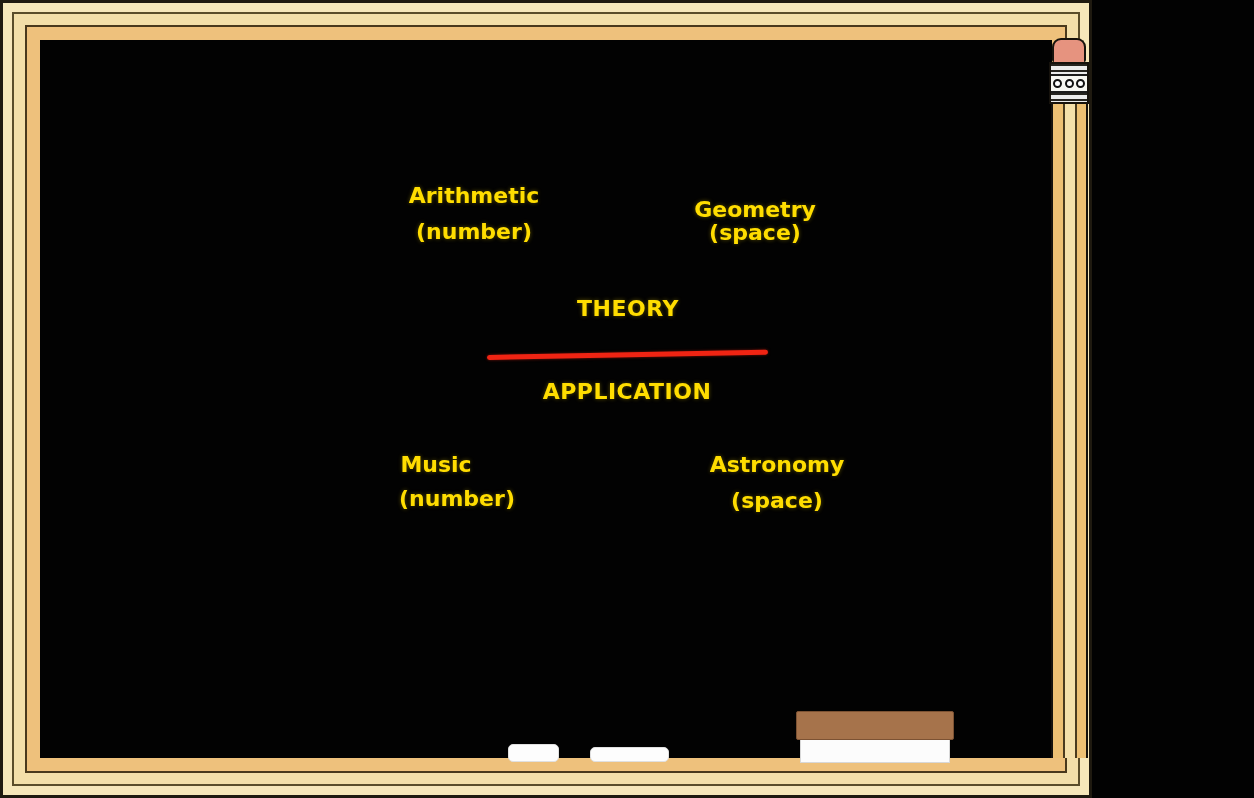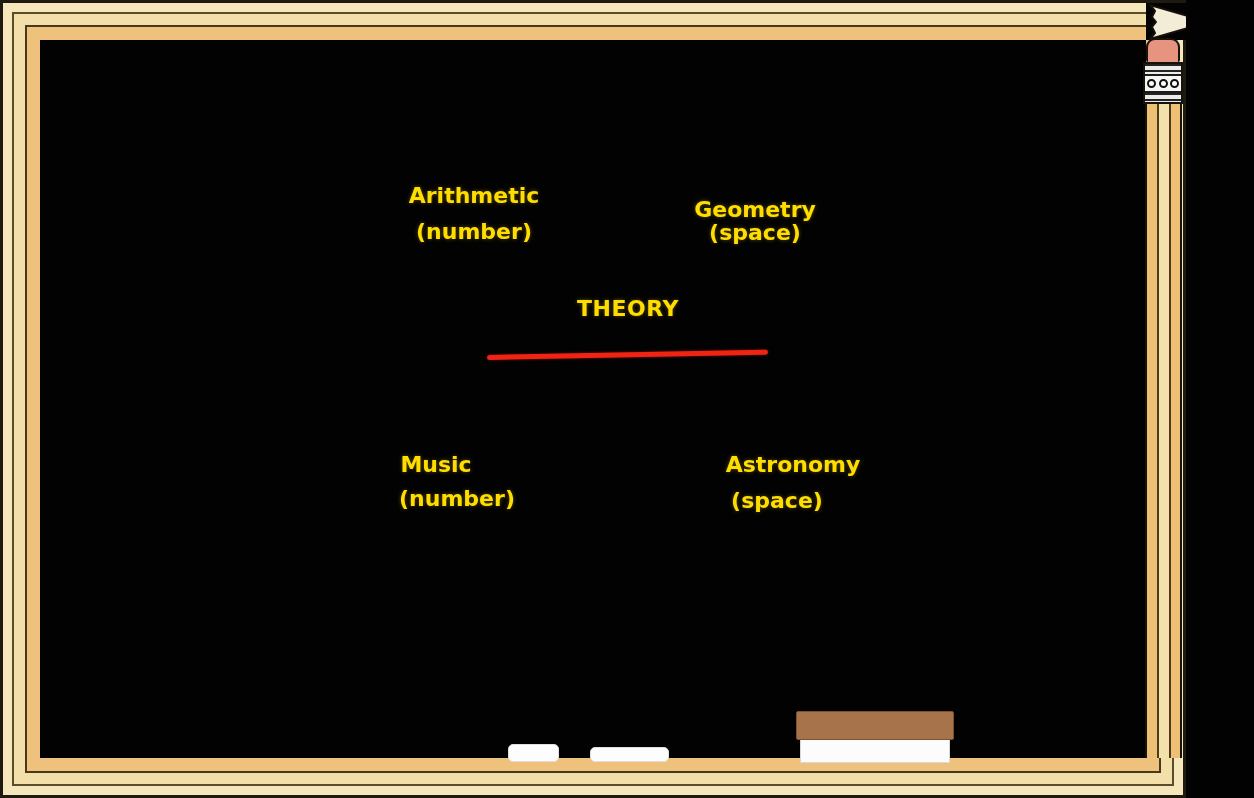--- a/index.html
+++ b/index.html
@@ -1,17 +1,17 @@
 <!DOCTYPE html>
 <html><head>
 <meta charset="utf-8">
 <style>
   html,body{margin:0;padding:0;background:#020202;}
   .stage{
-    position:relative;width:1186px;height:798px;overflow:hidden;
+    position:relative;width:1092px;height:798px;overflow:hidden;
     font-family:"DejaVu Sans","Liberation Sans",sans-serif;background:#020202;
   }
   
   .f{box-sizing:border-box;width:100%;height:100%;}
   .o1{position:absolute;inset:0;border:3px solid #1f1a10;}
   .o2{border:9px solid #f6e7ba;}
   .o3{border:2px solid #5a4d2a;}
   .o4{border:11px solid #f3dfa9;}
   .o5{border:2px solid #49391c;}
   .o6{border:13px solid #eec17c;}
@@ -82,25 +82,26 @@
   </div>
 
   <div class="lbl" style="left:474px;top:195px">Arithmetic</div>
   <div class="lbl" style="left:474px;top:231px">(number)</div>
 
   <div class="lbl" style="left:755px;top:209px">Geometry</div>
   <div class="lbl" style="left:755px;top:232px">(space)</div>
 
   <div class="lbl caps" style="left:628px;top:308px">THEORY</div>
   <div class="divider"></div>
+  <div class="lbl caps" style="left:627px;top:391px">APPLICATION</div>
 
   <div class="lbl" style="left:436px;top:464px">Music</div>
   <div class="lbl" style="left:457px;top:498px">(number)</div>
 
-  <div class="lbl" style="left:793px;top:464px">Astronomy</div>
+  <div class="lbl" style="left:777px;top:464px">Astronomy</div>
   <div class="lbl" style="left:777px;top:500px">(space)</div>
 
   <div class="tip-area">
     <svg class="tip-svg" width="66" height="36" viewBox="0 0 66 36">
       <polygon points="2,1 60,18 2,35 7,29 4,23 8,18 4,13 7,7" fill="#f3ecd7" stroke="#14110b" stroke-width="2" stroke-linejoin="round"></polygon>
       <polygon points="46,13 60,18 46,23" fill="#5c636a" stroke="#14110b" stroke-width="1.5" stroke-linejoin="round"></polygon>
     </svg>
   </div>
 
   <div class="pencil-right">

